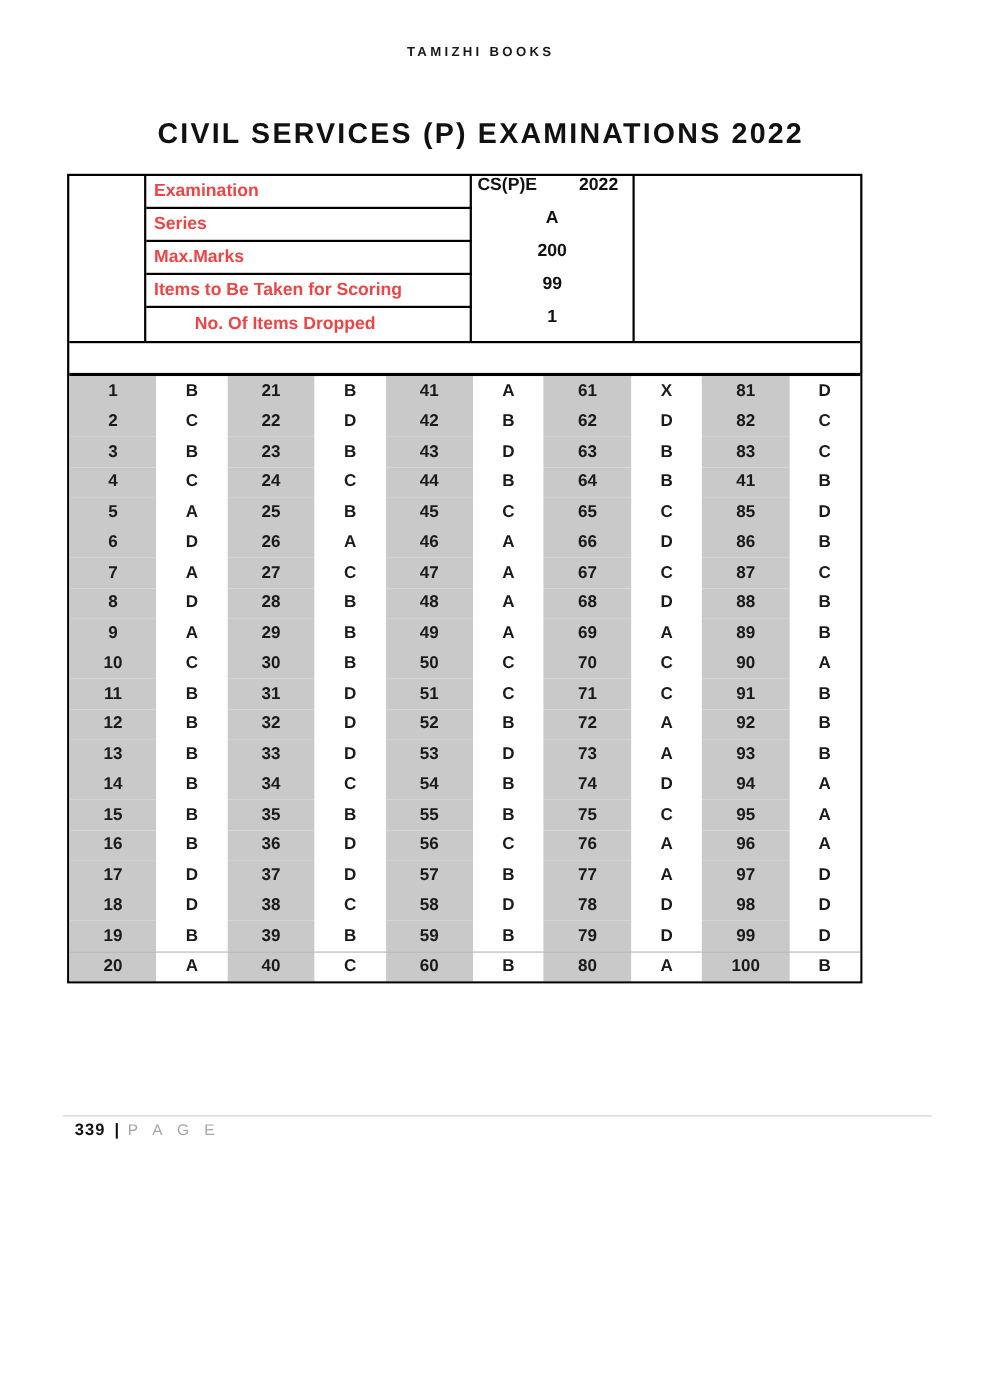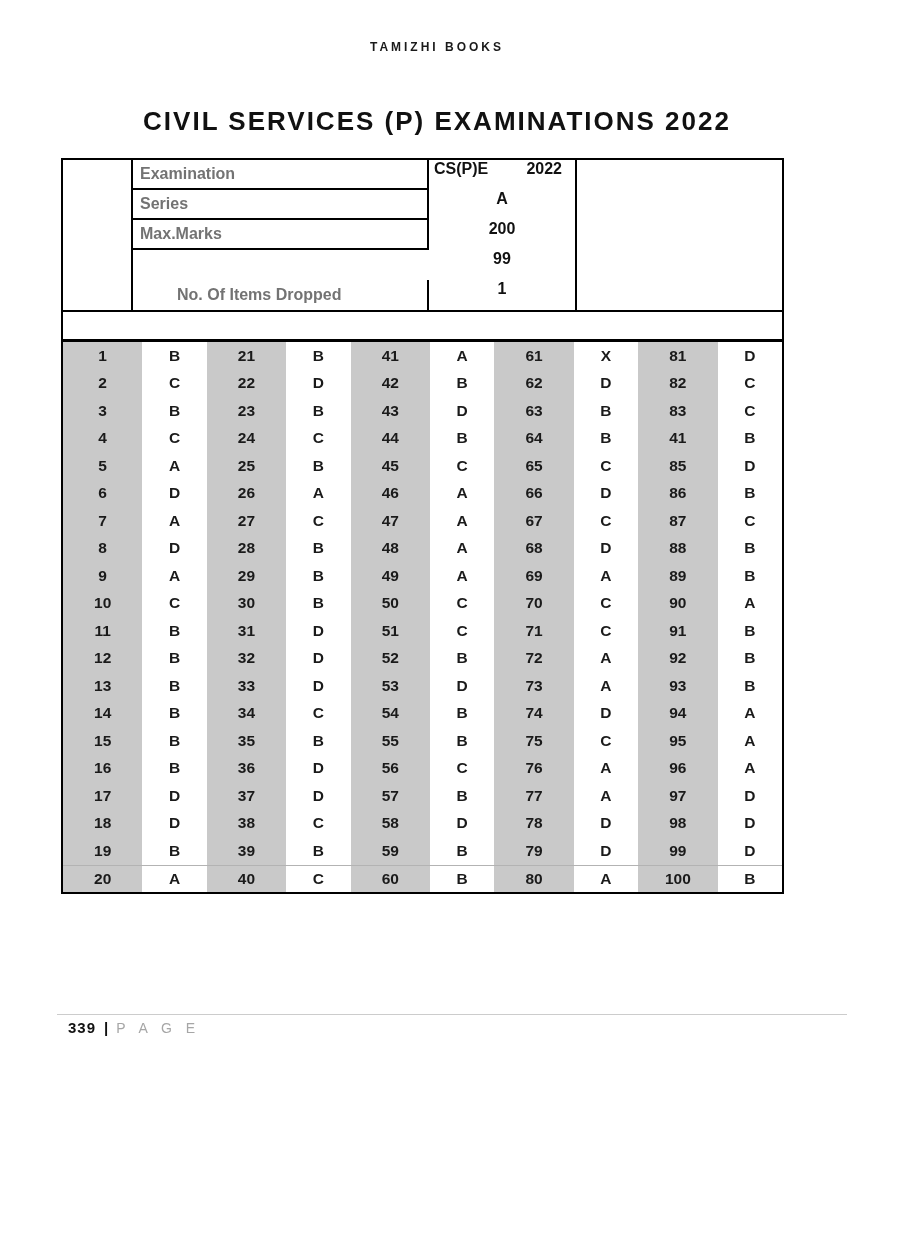--- a/index.html
+++ b/index.html
@@ -69,21 +69,21 @@
     grid-row: 1 / 6;
     border-left: 2px solid #000000;
   }
   .info-label {
     grid-column: 2;
     display: flex;
     align-items: center;
     padding-left: 7px;
     font-size: 16px;
     font-weight: 700;
-    color: #737373;
+    color: #ef4444;
     border-bottom: 2px solid #000000;
     border-right: 2px solid #000000;
     box-sizing: border-box;
     white-space: nowrap;
   }
   .info-label.last { border-bottom: none; padding-left: 44px; }
   .info-value {
     grid-column: 3;
     display: flex;
     align-items: flex-start;
@@ -164,20 +164,21 @@
   <div class="doc-title">CIVIL SERVICES (P) EXAMINATIONS 2022</div>
 
   <div class="doc-table">
 
     <div class="info-section">
       <div class="info-empty-left"></div>
 
       <div class="info-label" style="grid-row:1">Examination</div>
       <div class="info-label" style="grid-row:3">Max.Marks</div>
       <div class="info-label" style="grid-row:2">Series</div>
+      <div class="info-label" style="grid-row:4">Items to Be Taken for Scoring</div>
       <div class="info-label last" style="grid-row:5">No. Of Items Dropped</div>
 
       <div class="info-value split" style="grid-row:1">
         <span>CS(P)E</span>
         <span>2022</span>
       </div>
       <div class="info-value" style="grid-row:2">A</div>
       <div class="info-value" style="grid-row:3">200</div>
       <div class="info-value" style="grid-row:4">99</div>
       <div class="info-value" style="grid-row:5">1</div>

